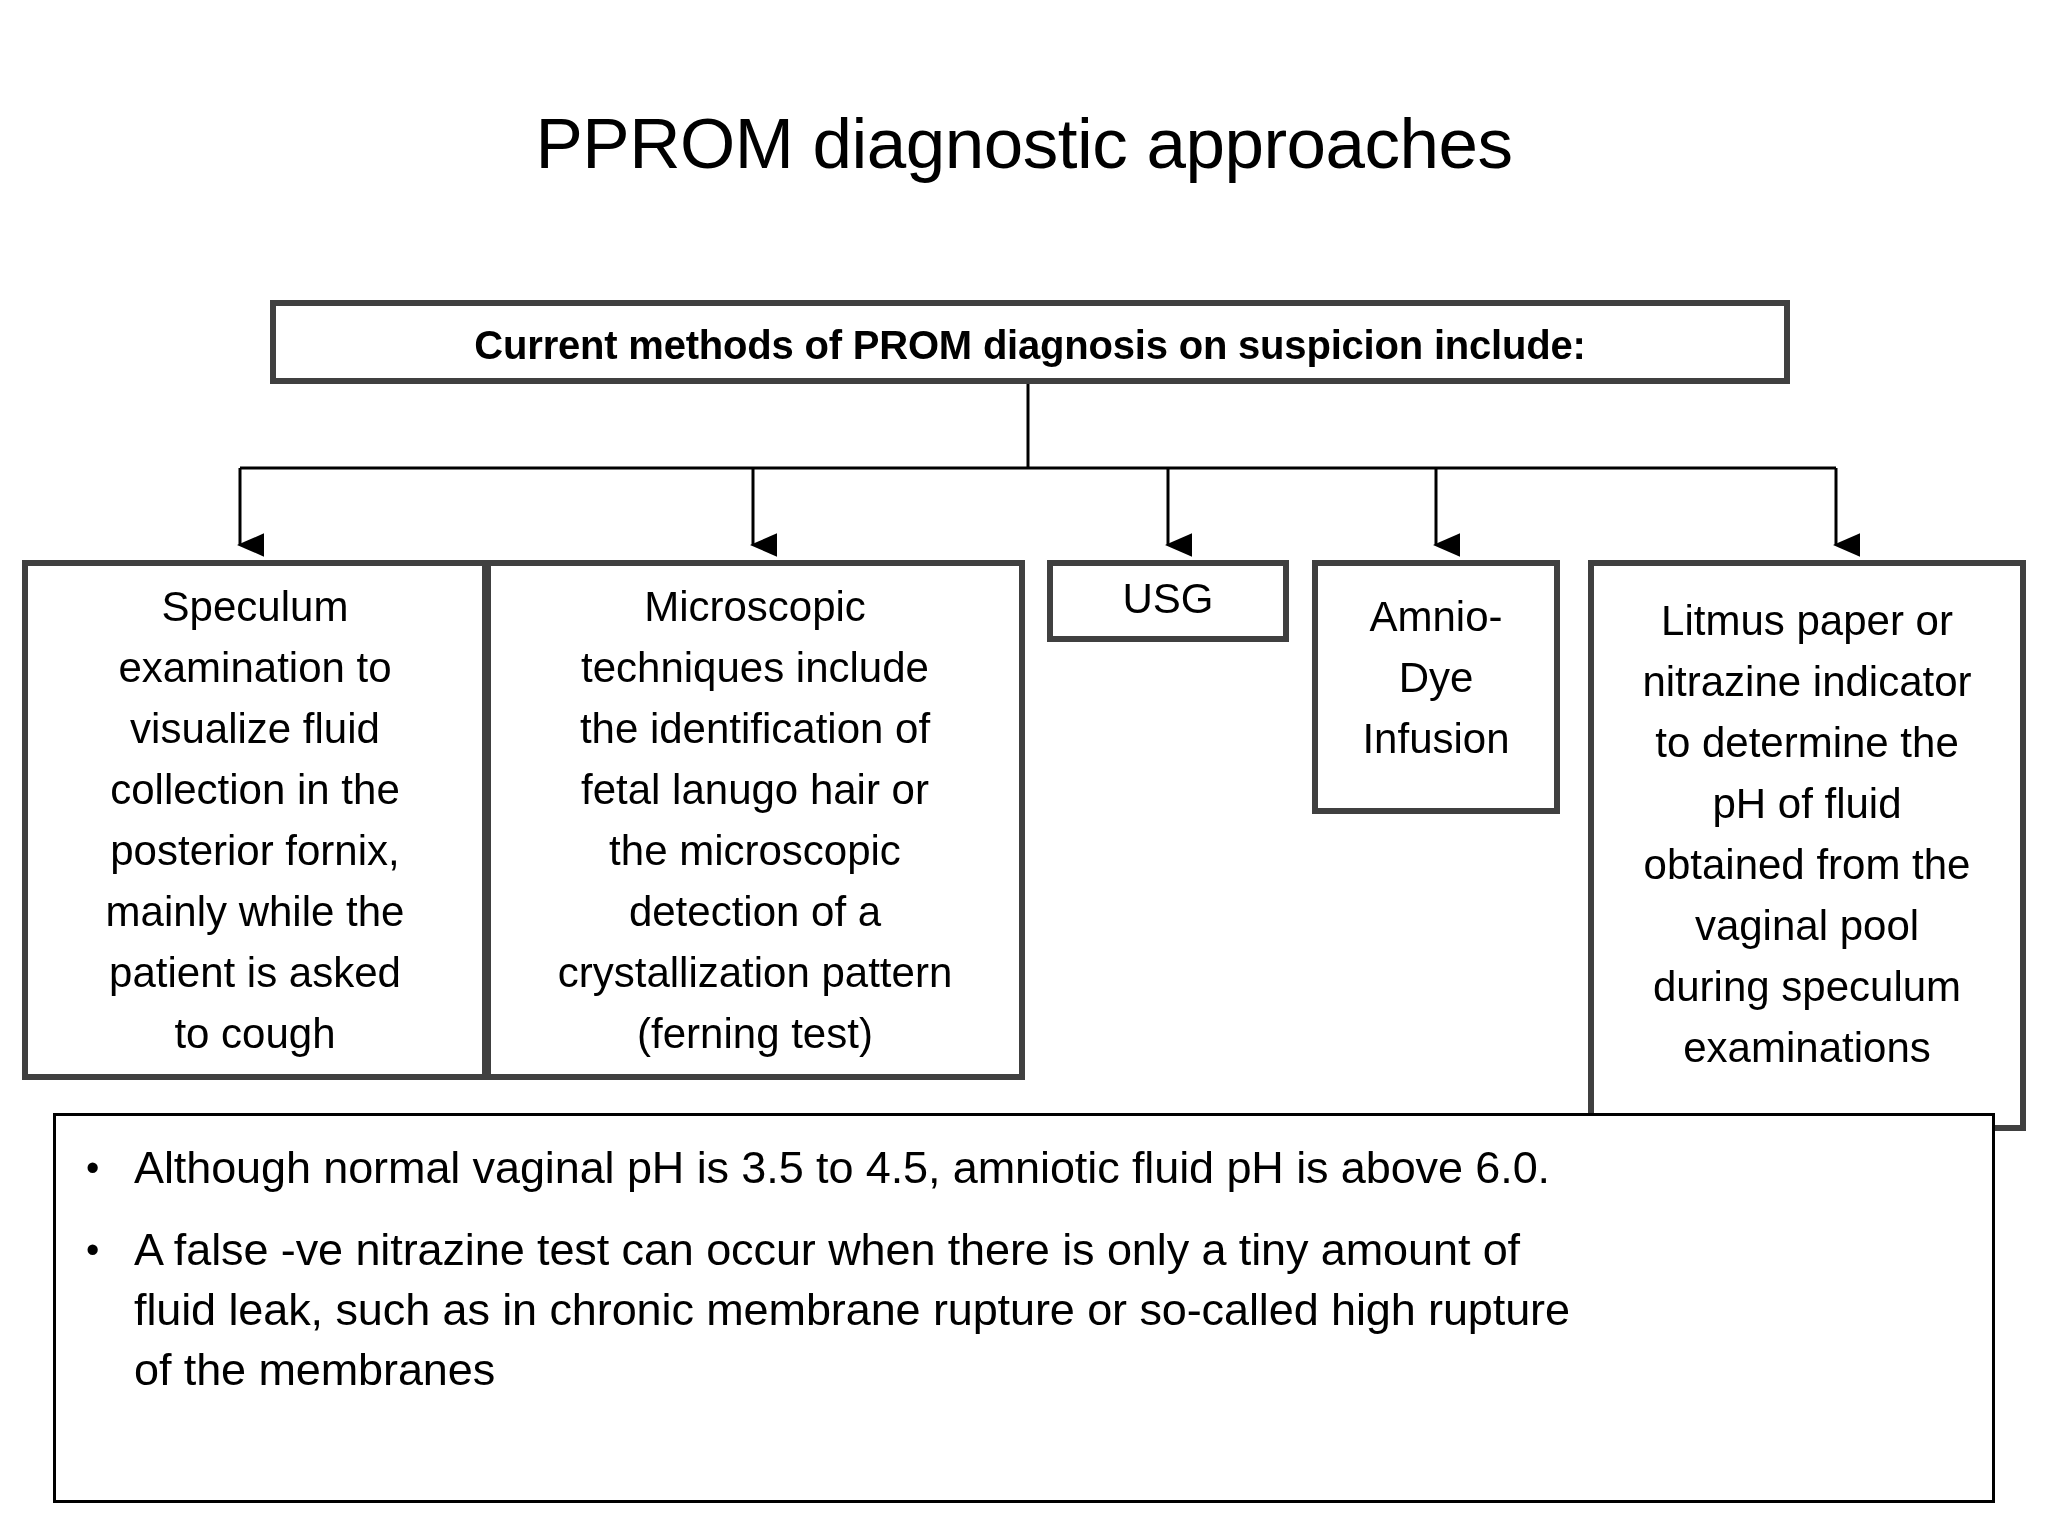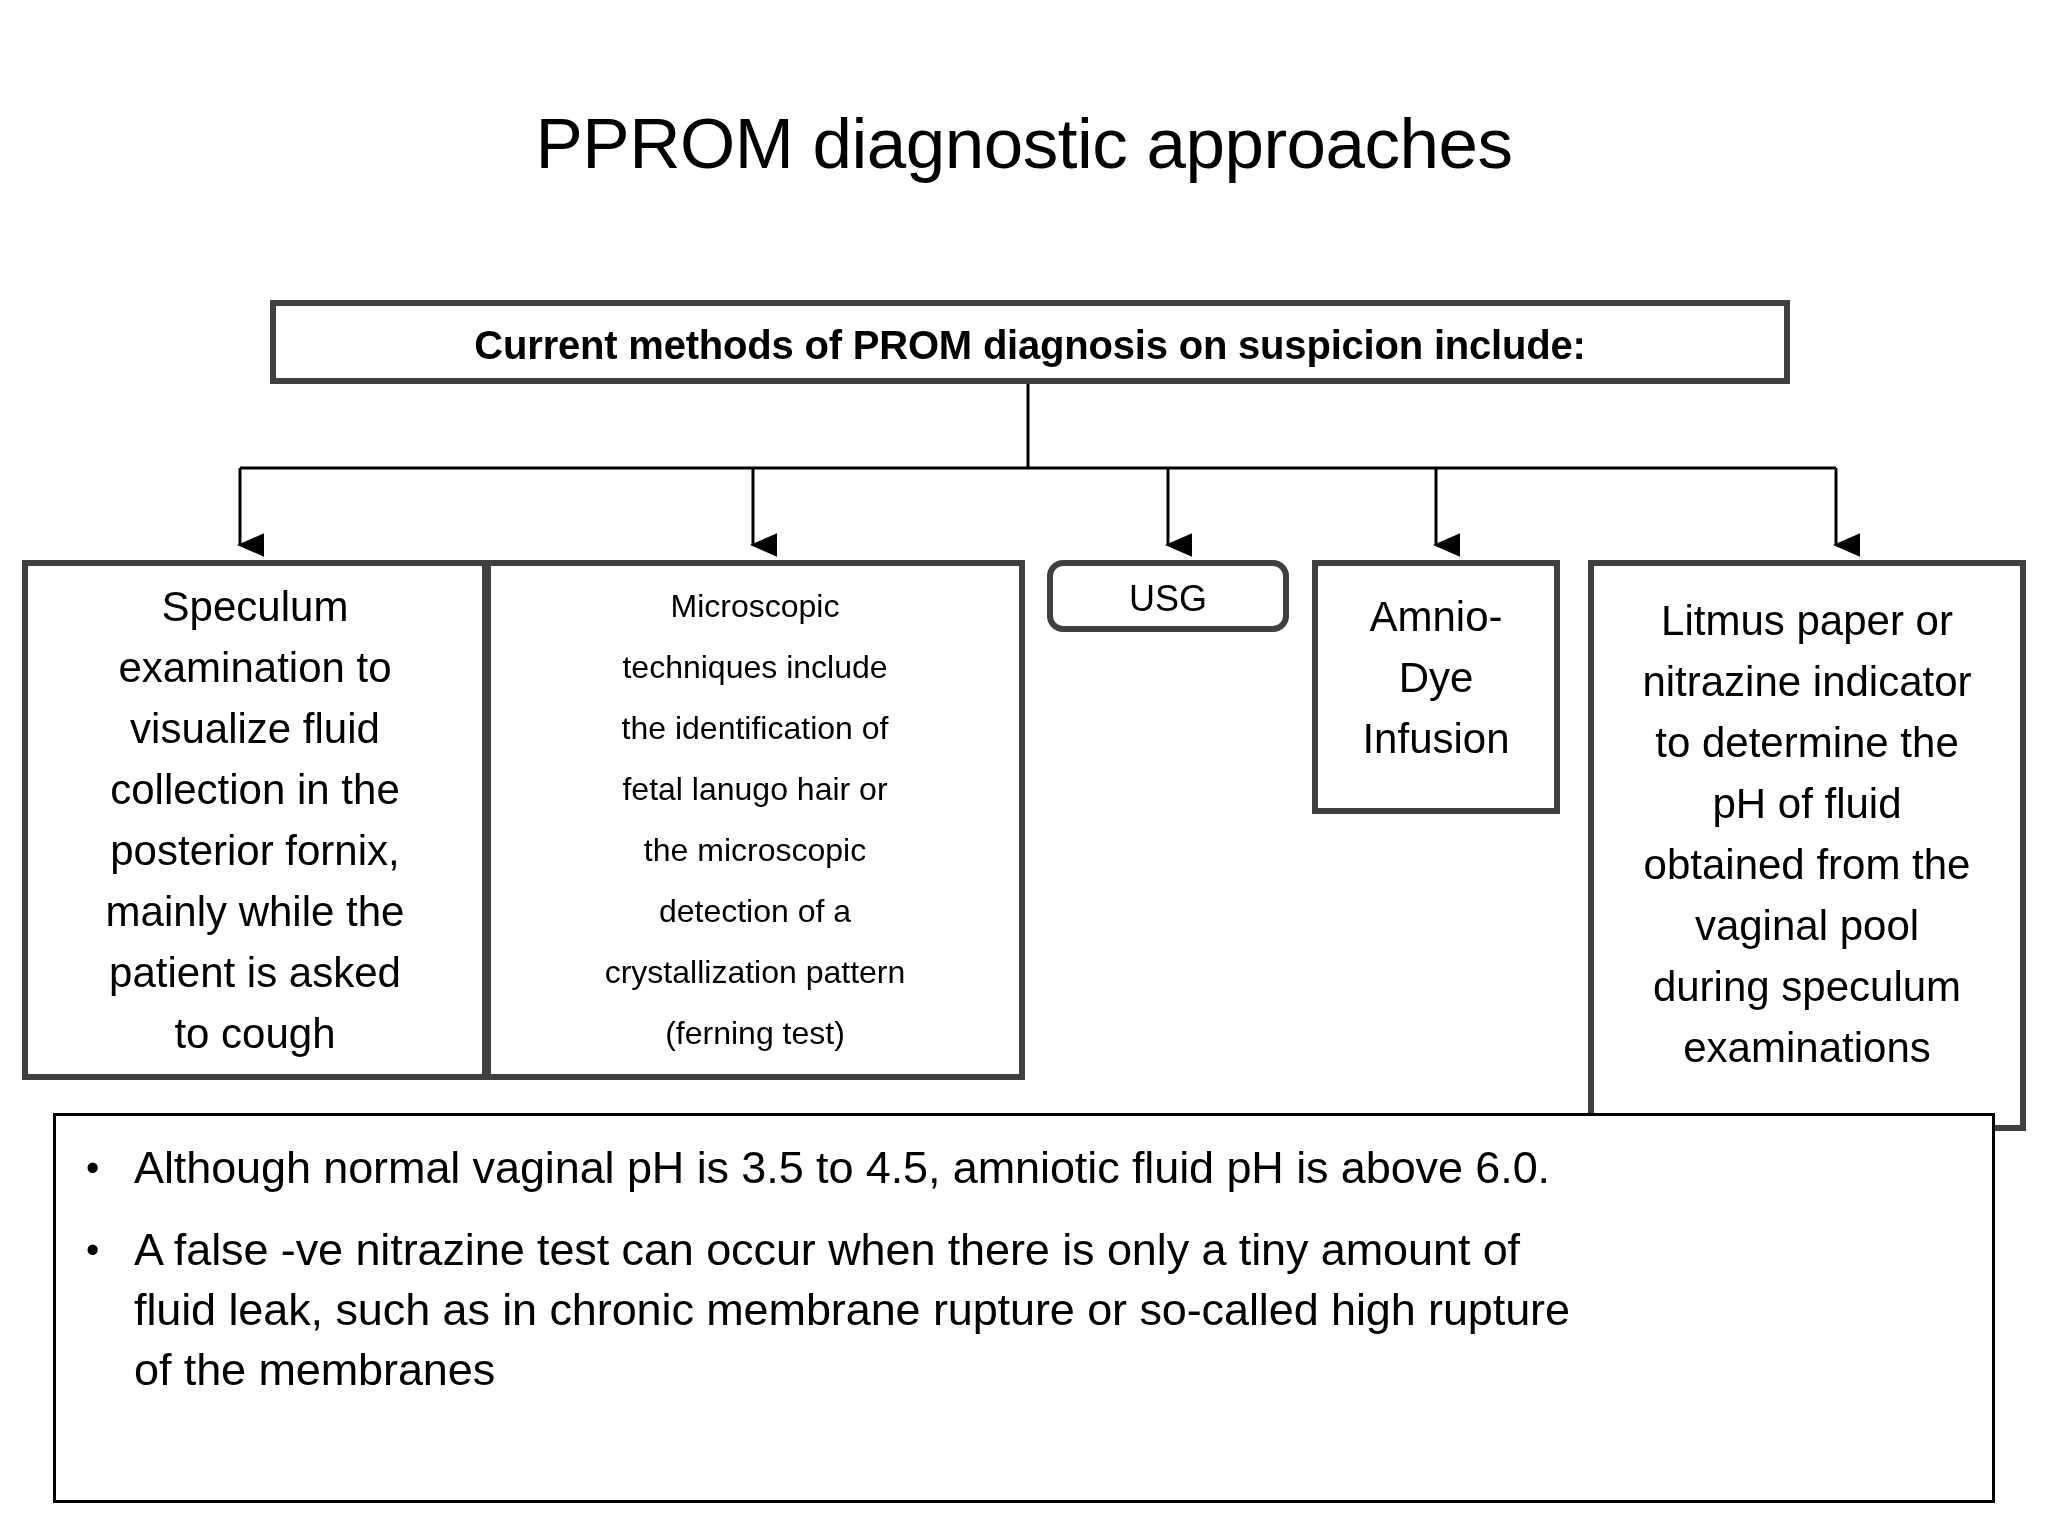--- a/index.html
+++ b/index.html
@@ -69,32 +69,31 @@
     height: 520px;
     font-size: 42px;
     line-height: 61px;
     padding-top: 10px;
   }
   #box-microscopic {
     left: 485px;
     top: 560px;
     width: 540px;
     height: 520px;
-    font-size: 32px;
+    font-size: 42px;
     line-height: 61px;
     padding-top: 10px;
   }
   #box-usg {
     left: 1047px;
     top: 560px;
     width: 242px;
-    height: 72px;
-    font-size: 36px;
+    height: 82px;
+    font-size: 42px;
     line-height: 66px;
-    border-radius: 16px;
   }
   #box-amnio {
     left: 1312px;
     top: 560px;
     width: 248px;
     height: 254px;
     font-size: 42px;
     line-height: 61px;
     padding-top: 20px;
   }

